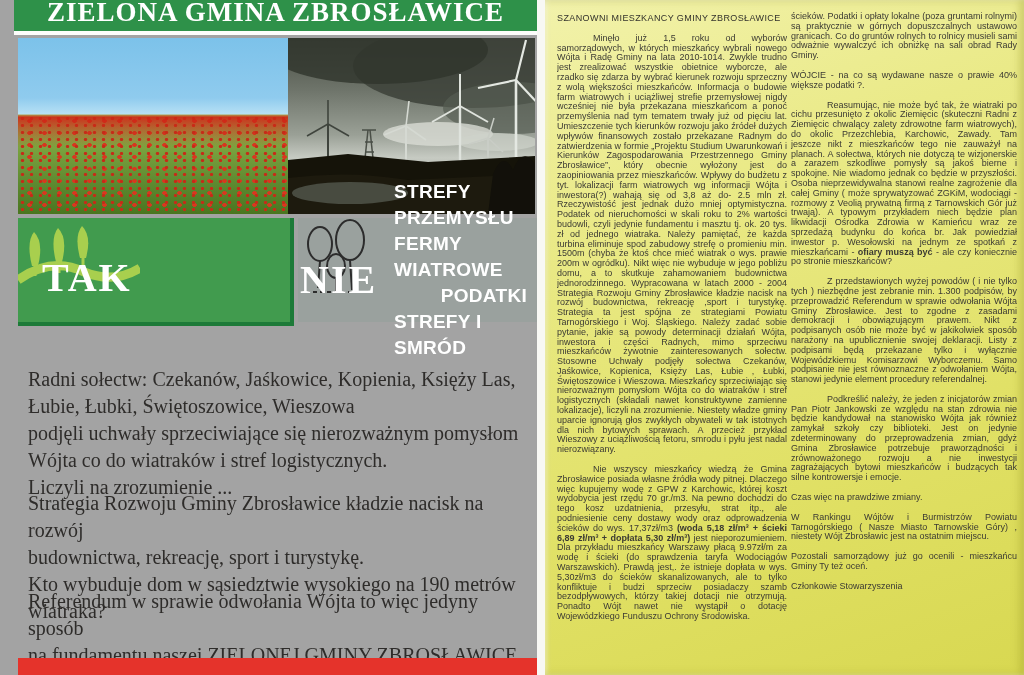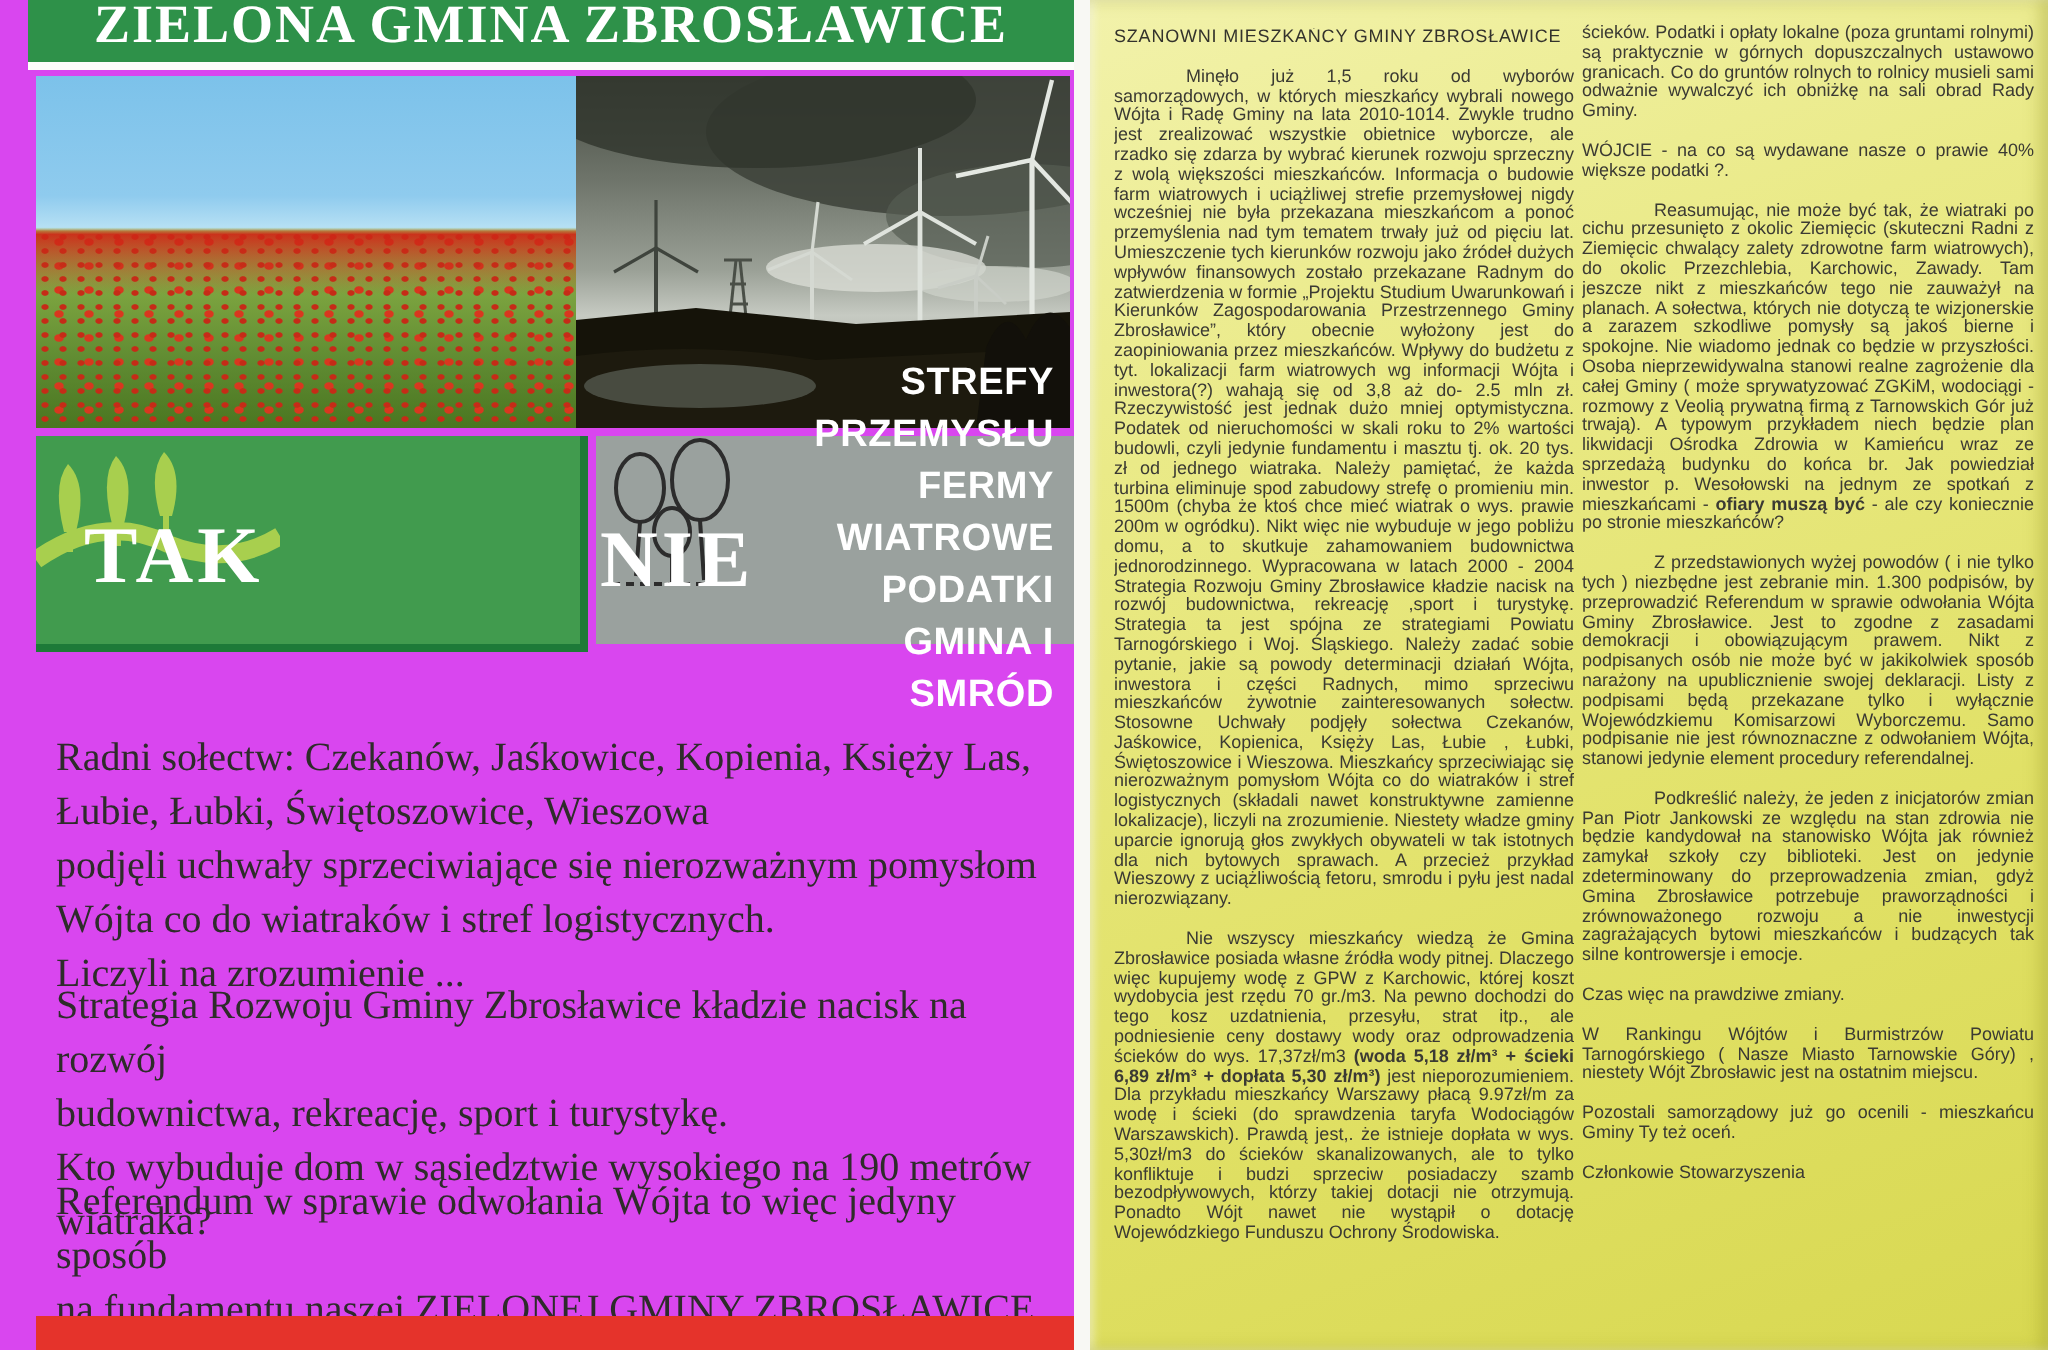--- a/index.html
+++ b/index.html
@@ -1,20 +1,20 @@
 <!DOCTYPE html>
 <html><head>
 <meta charset="utf-8">
 <style>
   html,body{margin:0;padding:0;}
   body{width:1024px;height:675px;position:relative;background:#f7f7f3;overflow:hidden;
        font-family:"Liberation Sans",sans-serif;}
 
   
-  .page-left{position:absolute;left:0;top:0;width:540px;height:675px;background:#d946ef;}
+  .page-left{position:absolute;left:0;top:0;width:540px;height:675px;background:#a3a3a3;}
   .header-bar{position:absolute;left:14px;top:0;width:523px;height:31px;background:#2e9149;
               border-bottom:4px solid #fdfdfb;overflow:hidden;}
   .header-bar span{display:block;margin-top:-6px;color:#fff;text-align:center;
                    font:bold 27px/36px "Liberation Serif",serif;letter-spacing:1px;}
 
   .photos{position:absolute;left:18px;top:38px;width:517px;height:176px;display:flex;}
   .photo-field{width:270px;height:176px;
     background:
       linear-gradient(180deg,#7cc2ea 0%,#8fcbee 34%,#b6e0f4 43%,rgba(182,224,244,0) 44%),
       linear-gradient(180deg,rgba(0,0,0,0) 43%,rgba(206,38,22,.92) 45%,rgba(199,44,24,.55) 52%,rgba(199,44,24,0) 62%),
@@ -29,21 +29,21 @@
   .tak-box{position:absolute;left:18px;top:218px;width:272px;height:104px;background:#419b4e;
            border-right:4px solid #1d7a38;border-bottom:4px solid #1d7a38;display:flex;}
   .nie-box{position:absolute;left:298px;top:218px;width:239px;height:104px;background:#9aa19e;
            border-right:3px solid #e9e9d8;display:flex;}
   .logo-zone{position:relative;width:122px;height:100%;flex:none;}
   .big-word{position:absolute;left:24px;top:40px;color:#fff;
             font:bold 40px/40px "Liberation Serif",serif;letter-spacing:2px;}
   .nie-word{left:2px;top:42px;}
   .box-labels{flex:1;display:flex;flex-direction:column;justify-content:center;
               align-items:flex-end;padding-right:10px;}
-  .box-labels span{color:#fff;font:bold 19px/26px "Liberation Sans",sans-serif;letter-spacing:.3px;text-align:right;}
+  .box-labels span{color:#fff;font:bold 19px/26px "Liberation Sans",sans-serif;letter-spacing:.3px;}
 
   .ltext{position:absolute;left:28px;width:502px;color:#2e2c2a;white-space:pre-line;
          font:20px/27px "Liberation Serif",serif;}
   .ltext.t1{top:366px;}
   .ltext.t2{top:490px;}
   .ltext.t3{top:588px;}
 
   .red-banner{position:absolute;left:18px;top:658px;width:519px;height:17px;background:#e5332b;overflow:hidden;}
   .red-banner span{display:block;margin:10px 0 0 20px;color:#fff;
                    font:bold 36px "Liberation Sans",sans-serif;letter-spacing:6px;}
@@ -180,21 +180,21 @@
           <line x1="38" y1="60" x2="38" y2="74"></line>
           <path d="M8 74 L70 74" stroke-dasharray="4 3"></path>
         </g>
       </svg>
       <span class="big-word nie-word">NIE</span>
     </div>
     <div class="box-labels">
       <span>STREFY PRZEMYSŁU</span>
       <span>FERMY WIATROWE</span>
       <span>PODATKI</span>
-      <span>GMINA I SMRÓD</span>
+      <span>STREFY I SMRÓD</span>
     </div>
   </div>
 
   <div class="ltext t1">Radni sołectw: Czekanów, Jaśkowice, Kopienia, Księży Las,
 Łubie, Łubki, Świętoszowice, Wieszowa
 podjęli uchwały sprzeciwiające się nierozważnym pomysłom
 Wójta co do wiatraków i stref logistycznych.
 Liczyli na zrozumienie ...</div>
   <div class="ltext t2">Strategia Rozwoju Gminy Zbrosławice kładzie nacisk na rozwój
 budownictwa, rekreację, sport i turystykę.

